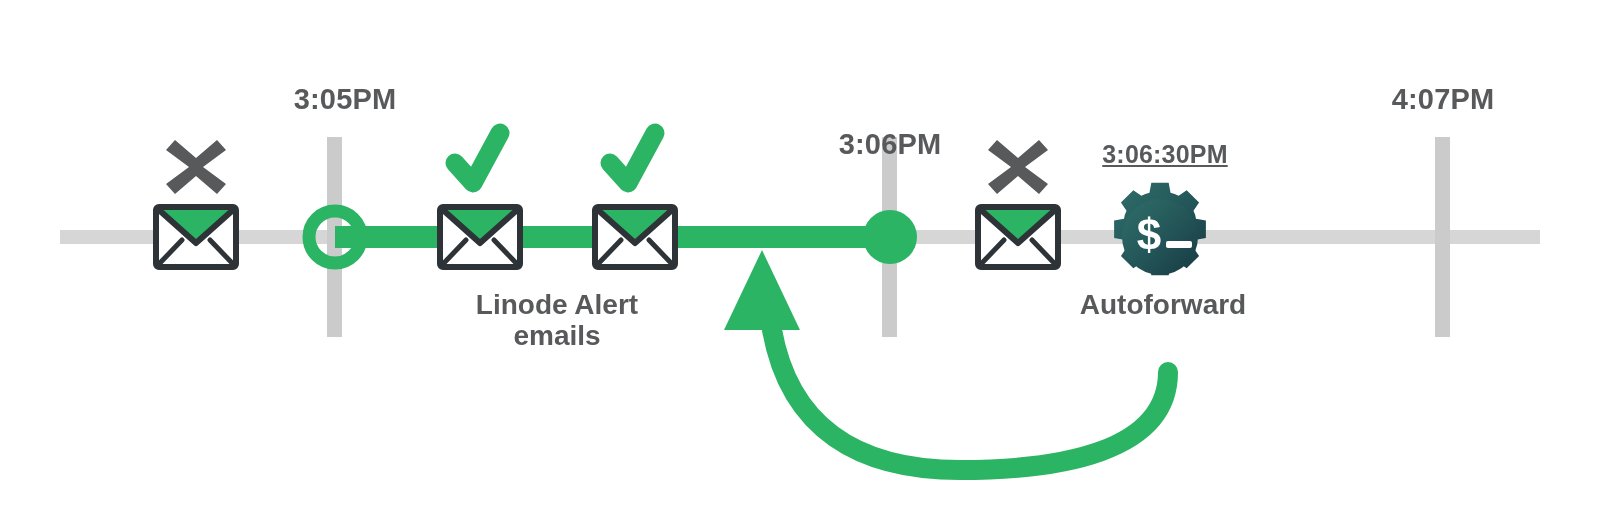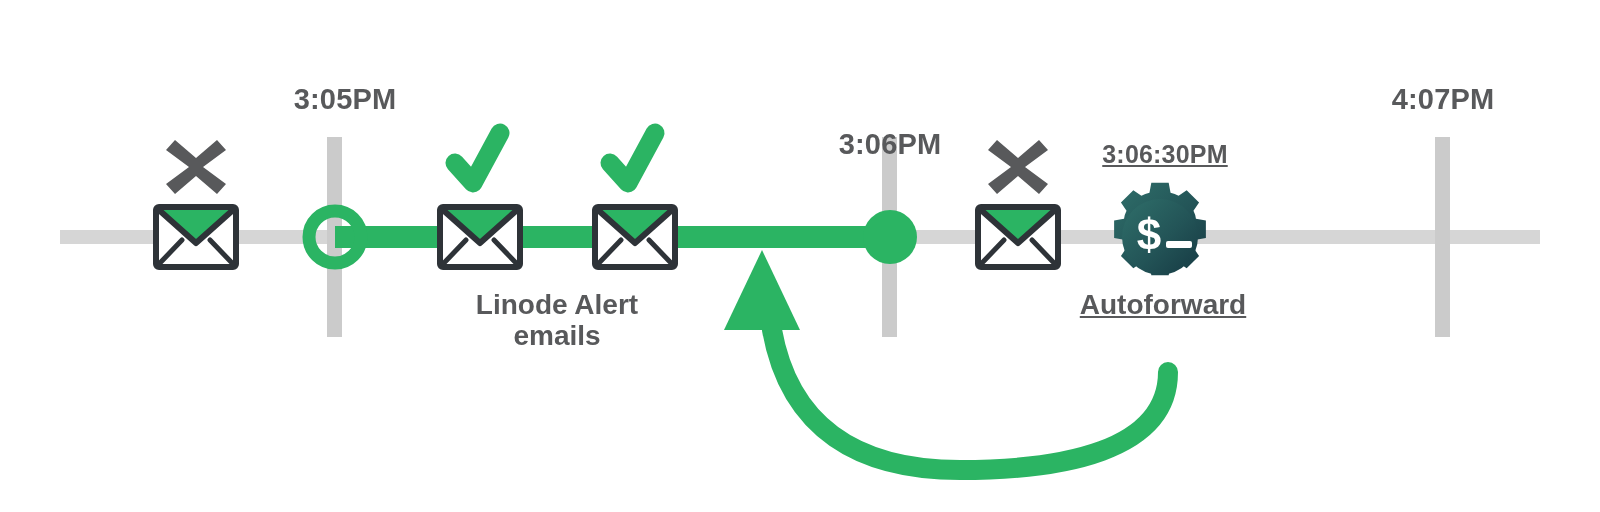--- a/index.html
+++ b/index.html
@@ -143,15 +143,15 @@
 
   <div class="lbl tick-time" style="left:790px;top:82px;width:200px;margin-top:45px;">3:06PM</div>
 
   <div class="lbl tick-time" style="left:1343px;top:82px;width:200px;">4:07PM</div>
 
   <div class="lbl sub-time" style="left:1065px;top:139px;width:200px;text-decoration:underline;">3:06:30PM</div>
 
   <div class="lbl cap" style="left:437px;top:289px;width:240px;">Linode Alert</div>
   <div class="lbl cap" style="left:437px;top:320px;width:240px;">emails</div>
 
-  <div class="lbl cap" style="left:1043px;top:289px;width:240px;text-decoration:underline;">Autoforward</div>
+  <div class="lbl cap" style="left:1043px;top:289px;width:240px;">Autoforward</div>
 
 </div>
 
 </body></html>

